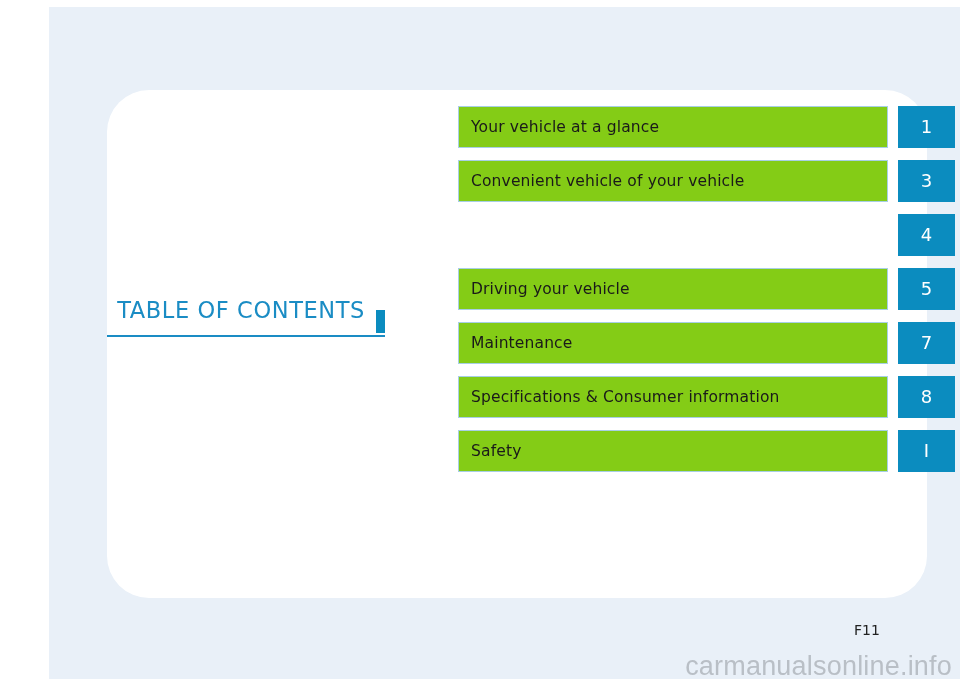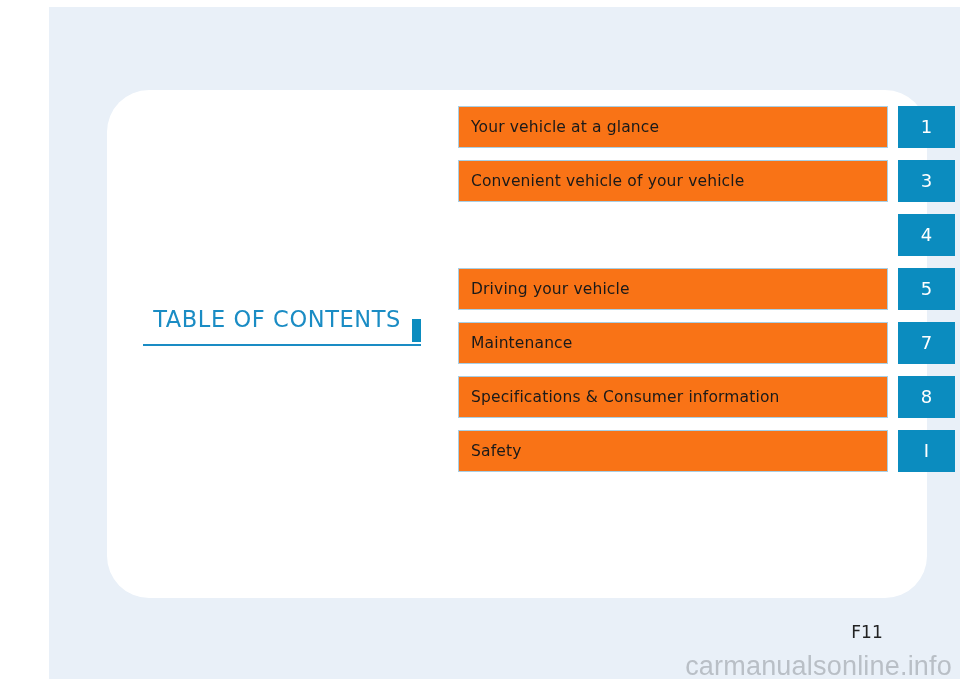--- a/index.html
+++ b/index.html
@@ -39,24 +39,23 @@
     width: 820px;
     height: 508px;
     background: #ffffff;
     border-radius: 42px;
   }
 
   
   #toc-title-block {
     position: absolute;
     left: 107px;
-    top: 306px;
+    top: 297px;
     width: 280px;
     height: 45px;
-    margin-left: 36px;
   }
   #toc-title {
     position: absolute;
     right: 22px;
     top: 0px;
     font-size: 22.5px;
     letter-spacing: 0.6px;
     color: #1a8cc4;
     white-space: nowrap;
     font-family: "DejaVu Sans", "Liberation Sans", sans-serif;
@@ -91,21 +90,21 @@
     margin-bottom: 12px;
   }
   .toc-label-box {
     position: absolute;
     left: 0;
     top: 0;
     width: 430px;
     height: 42px;
     box-sizing: border-box;
     border: 1px solid #a8cfe4;
-    background: #f97316;
+    background: #84cc16;
     display: flex;
     align-items: center;
   }
   .toc-label-text {
     padding-left: 12px;
     font-size: 15.5px;
     color: #1a1a1a;
     letter-spacing: 0.15px;
     white-space: nowrap;
     font-family: "DejaVu Sans", "Liberation Sans", sans-serif;
@@ -128,21 +127,21 @@
     font-family: "DejaVu Sans", "Liberation Sans", sans-serif;
   }
 
   
   #page-number {
     position: absolute;
     left: 0;
     top: 622px;
     width: 960px;
     text-align: center;
-    font-size: 17px;
+    font-size: 14px;
     color: #222222;
     font-family: "DejaVu Sans", "Liberation Sans", sans-serif;
   }
   #page-number-inner {
     position: relative;
     left: 387px;
   }
 
   #watermark {
     position: absolute;

